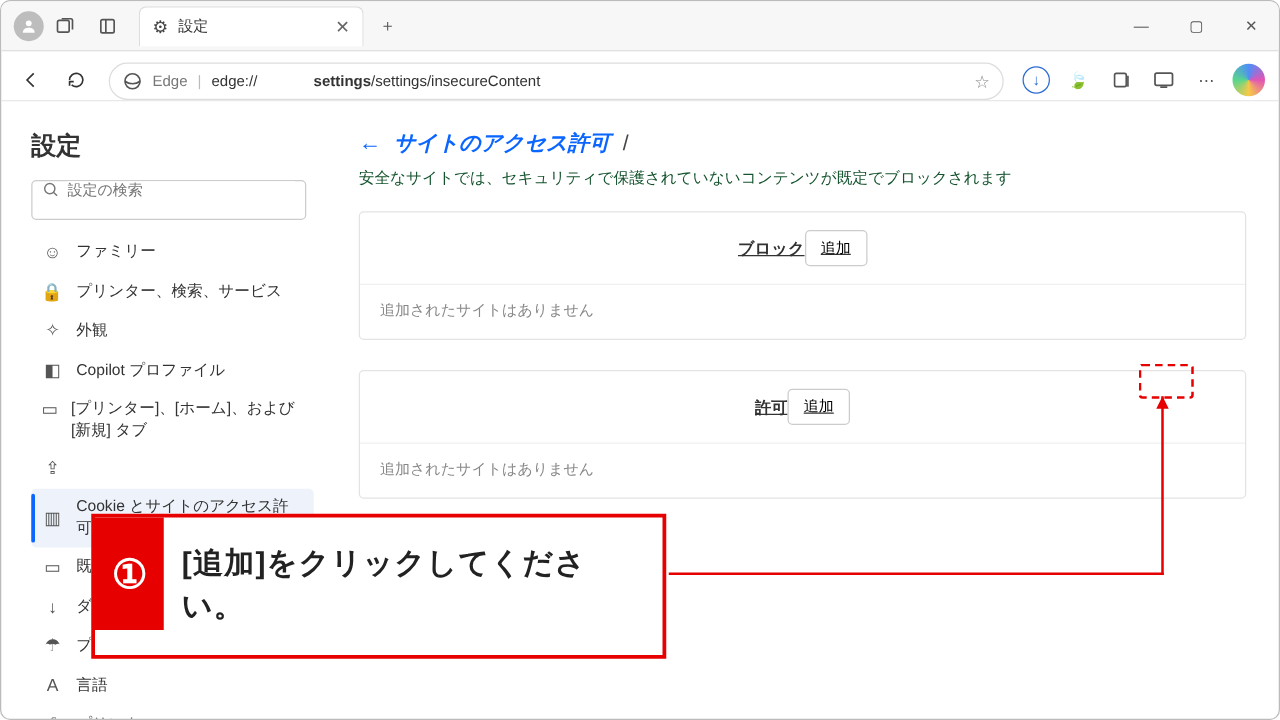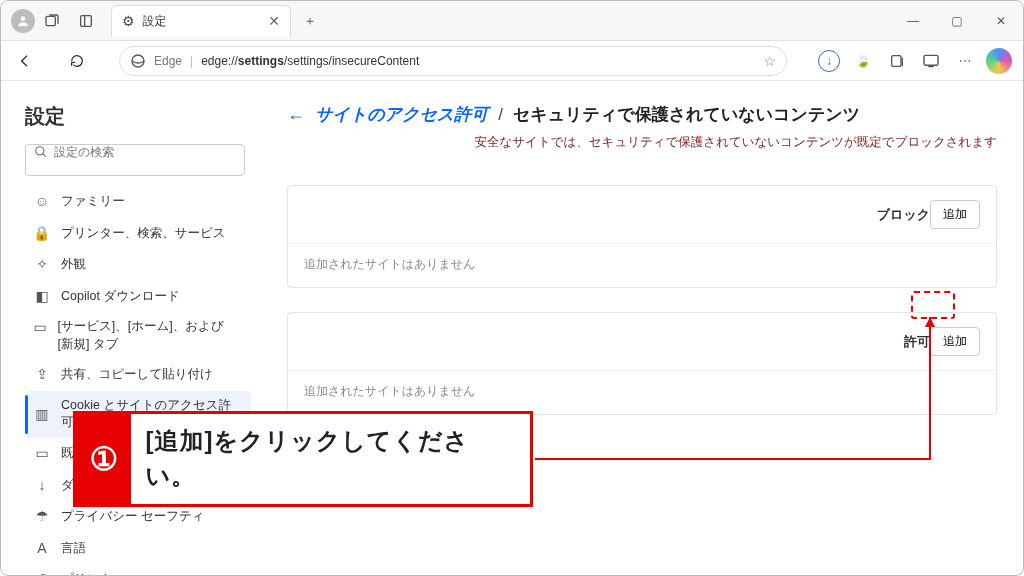--- a/index.html
+++ b/index.html
@@ -11,28 +11,28 @@
   .square-icon-btn { width: 34px; height: 34px; display: flex; align-items: center; justify-content: center; color:#555; border-radius:4px; }
   .tab { display:flex; align-items:center; gap:8px; background:#fff; height:32px; padding:0 10px; border-radius:6px 6px 0 0; margin-left:8px; min-width:180px; border-top:1px solid #ddd; border-left:1px solid #ddd; border-right:1px solid #ddd; }
   .tab .gear { font-size:14px; color:#444; }
   .tab-title { font-size:12px; color:#333; flex:1; }
   .tab-close { font-size:14px; color:#666; }
   .newtab { width:30px; height:30px; display:flex; align-items:center; justify-content:center; color:#555; margin-left:4px; }
   .win-controls { margin-left:auto; display:flex; }
   .win-controls .square-icon-btn { width:44px; height:32px; font-size:12px; }
 
   
-  .toolbar { height:40px; display:flex; align-items:center; padding:0 8px; gap:20px; border-bottom:1px solid #e8e8e8; }
+  .toolbar { height:40px; display:flex; align-items:flex-end; padding:0 8px; gap:4px; border-bottom:1px solid #e8e8e8; }
   .toolbtn { width:32px; height:32px; display:flex; align-items:center; justify-content:center; color:#555; border-radius:4px; }
   .addrbar { flex:1; height:30px; border:1px solid #ddd; border-radius:16px; display:flex; align-items:center; padding:0 10px; gap:8px; font-size:12px; color:#444; margin:0 6px; }
   .addr-edge-icon { width:16px; height:16px; display:inline-flex; align-items:center; justify-content:center; }
   .addr-prefix { color:#777; }
   .addr-sep { color:#bbb; }
   .addr-url { color:#333; }
-  .addr-url b { font-weight:600; }
+  .addr-url b { font-weight:600;margin-left:45px; }
   .addr-star { margin-left:auto; color:#888; font-size:14px; }
   .right-icons { display:flex; gap:2px; align-items:center; }
   .copilot { width:26px; height:26px; border-radius:50%; background: conic-gradient(#4f8ef7,#e255b5,#f7c948,#58d68d,#4f8ef7); display:inline-block; }
   .dl-icon { color:#2b6cd4; font-weight:bold; border:1.5px solid #2b6cd4; border-radius:50%; width:22px; height:22px; display:flex; align-items:center; justify-content:center; font-size:12px;}
   .ext-icon { width:18px; height:18px; display:flex; align-items:center; justify-content:center;}
 
   
   .page { display:flex; height:calc(100% - 80px); }
   .sidebar { width:260px; padding:22px 10px 0 24px; overflow:hidden; }
   .sidebar h1 { font-size:20px; font-weight:600; margin-bottom:14px; }
@@ -44,32 +44,32 @@
   .nav-item.active { background:#eef3fb; position:relative; }
   .nav-item.active::before { content:""; position:absolute; left:0; top:4px; bottom:4px; width:3px; background:#0a66ff; border-radius:2px;}
   .nav-item.wrap { align-items:flex-start; }
 
   .main { flex:1; padding:22px 26px 0 26px; overflow:hidden; }
   .breadcrumb { display:flex; align-items:center; gap:10px; font-size:17px; font-weight:600; margin-bottom:8px; }
   .bc-back { color:#0a66ff; font-size:18px; font-weight:bold; }
   .bc-link { color:#0a66ff; font-weight:600;font-style:italic; }
   .bc-sep { color:#444; font-weight:500; }
   .bc-title { color:#222; font-weight:600; }
-  .subtitle { font-size:12.5px; color:#7f1d1d; margin-bottom:34px;text-align:right; }
+  .subtitle { font-size:12.5px; color:#14532d; margin-bottom:18px; }
 
   .section { border:1px solid #e3e3e3; border-radius:4px; margin-bottom:24px; background:#fff; }
-  .section-head { display:flex; align-items:center; justify-content:flex-end; padding:14px 16px; }
+  .section-head { display:flex; align-items:center; justify-content:center; padding:14px 16px;text-decoration:underline; }
   .section-head-title { font-weight:700; font-size:13px; }
   .add-btn { border:1px solid #ccc; background:#fff; border-radius:4px; padding:5px 12px; font-size:12px; cursor:pointer; }
   .section-body { padding:0 16px 14px 16px; font-size:12px; color:#888; border-top:1px solid #f0f0f0; padding-top:12px;}
   
   
   .callout-box { position:absolute; left:72px; top:410px; width:460px; background:#fff; border:3px solid #e60000; display:flex; align-items:flex-start; z-index:20; }
   .callout-num { background:#e60000; color:#fff; width:56px; height:100%; min-height:90px; display:flex; align-items:center; justify-content:center; font-size:32px; font-weight:bold; }
-  .callout-text { padding:10px 14px; font-size:24px; font-weight:600; line-height:1.45; color:#222; letter-spacing:1px; }
+  .callout-text { padding:20px 14px; font-size:24px; font-weight:600; line-height:1.45; color:#222; letter-spacing:1px; }
   .red-arrow-h { position:absolute; top:457px; left:534px; width:396px; height:2px; background:#e60000; z-index:15;}
   .red-arrow-v { position:absolute; top:316px; left:928px; width:2px; height:143px; background:#e60000; z-index:15;}
   .red-arrow-head { position:absolute; top:316px; left:924px; width:0; height:0; border-left:5px solid transparent; border-right:5px solid transparent; border-bottom:10px solid #e60000; z-index:15;}
   .red-highlight { position:absolute; top:290px; left:910px; width:44px; height:28px; border:2px dashed #e60000; border-radius:3px; z-index:15;}
 
   svg { display:block; }
 </style>
 </head>
 <body>
 
@@ -180,29 +180,28 @@
       <li class="nav-item">
           <span class="icon">🔒</span>
           <span>プリンター、検索、サービス</span>
         </li>
       <li class="nav-item">
           <span class="icon">✧</span>
           <span>外観</span>
         </li>
       <li class="nav-item">
           <span class="icon">◧</span>
-          <span>Copilot ダウンロード</span>
+          <span>Copilot プロファイル</span>
         </li>
       <li class="nav-item wrap">
           <span class="icon">▭</span>
-          <span>[サービス]、[ホーム]、および [新規] タブ</span>
+          <span>[プリンター]、[ホーム]、および [新規] タブ</span>
         </li>
       <li class="nav-item">
           <span class="icon">⇪</span>
-          <span>共有、コピーして貼り付け</span>
         </li>
       <li class="nav-item active">
           <span class="icon">▥</span>
           <span>Cookie とサイトのアクセス許可</span>
         </li>
       <li class="nav-item">
           <span class="icon">▭</span>
           <span>既定のブラウザー</span>
         </li>
       <li class="nav-item">
@@ -223,21 +222,20 @@
         </li>
 
     </ul>
   </div>
 
   <div class="main">
     <div class="breadcrumb">
       <span class="bc-back">←</span>
       <span class="bc-link">サイトのアクセス許可</span>
       <span class="bc-sep">/</span>
-      <span class="bc-title">セキュリティで保護されていないコンテンツ</span>
     </div>
     <div class="subtitle">安全なサイトでは、セキュリティで保護されていないコンテンツが既定でブロックされます</div>
 
     <div class="section">
       <div class="section-head">
         <span class="section-head-title">ブロック</span>
         <button class="add-btn">追加</button>
       </div>
       <div class="section-body">追加されたサイトはありません</div>
     </div>

